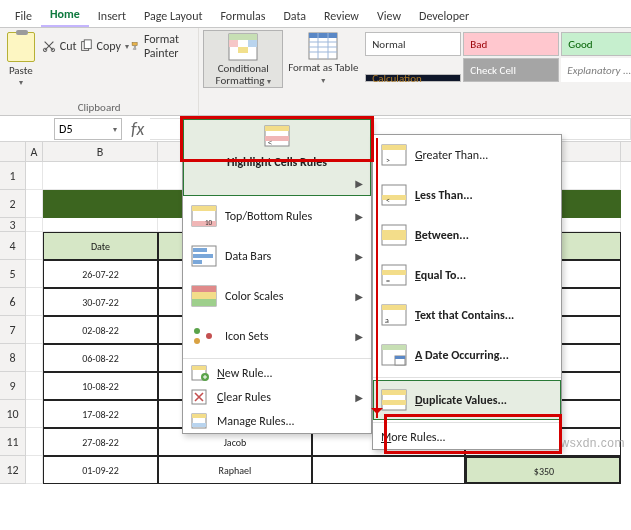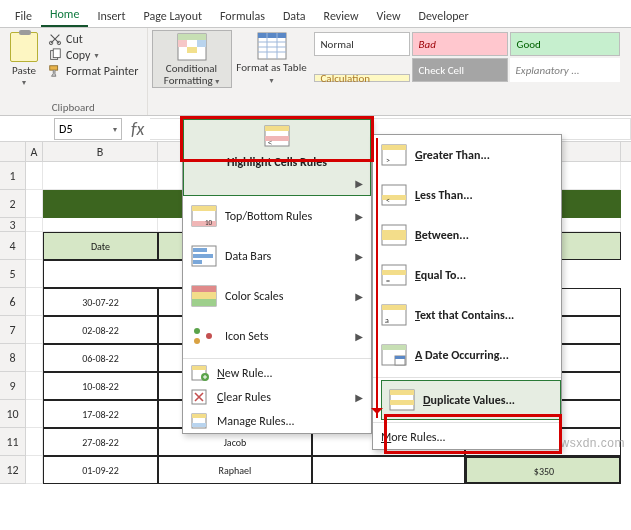--- a/index.html
+++ b/index.html
@@ -1,51 +1,51 @@
 <!DOCTYPE html>
 <html><head>
 <meta charset="utf-8">
 <style>
 * { box-sizing: border-box; margin: 0; padding: 0; }
 body { font-family: "Segoe UI", Calibri, Arial, sans-serif; font-size: 12px; background: #fff; width: 631px; height: 530px; overflow: hidden; position: relative; }
 
 
 .tabs { display: flex; align-items: flex-end; height: 28px; padding: 0 6px; border-bottom: 1px solid #c8c8c8; background: #fff; }
 .tab { padding: 5px 9px 4px; font-size: 12px; color: #3a3a3a; cursor: pointer; }
-.tab.active { color: #0f7a3f; border-bottom: 2px solid #14532d; font-weight: 400; }
+.tab.active { color: #0f7a3f; border-bottom: 2px solid #c4b5fd; font-weight: 700; }
 
 
 .ribbon { display: flex; align-items: stretch; height: 88px; background: #f3f2f1; border-bottom: 1px solid #c8c8c8; }
 .group { display: flex; flex-direction: column; padding: 2px 4px 0; border-right: 1px solid #e1dfdc; }
 .group-body { flex: 1; display: flex; align-items: flex-start; }
 .group-label { text-align: center; font-size: 11px; color: #666; padding: 2px 0 1px; }
 
 
 .paste-big { display: flex; flex-direction: column; align-items: center; width: 40px; padding: 2px; }
 .paste-glyph { width: 28px; height: 30px; border: 1px solid #b6b035; background: #fdf6c2; border-radius: 2px; position: relative; }
 .paste-glyph::before { content: ""; position: absolute; top: -3px; left: 8px; width: 12px; height: 5px; background: #9b9b9b; border-radius: 2px; }
 .paste-lbl { font-size: 11px; color: #3a3a3a; margin-top: 2px; }
 .paste-caret { font-size: 8px; color: #666; }
-.clip-list { display: flex; flex-direction: column; gap: 2px; padding: 2px 4px; }
+.clip-list { display: flex; flex-direction: row; gap: 2px; padding: 2px 4px; }
 .clip-item { display: flex; align-items: center; gap: 4px; font-size: 12px; color: #3a3a3a; cursor: pointer; }
 .ci-ic { width: 14px; height: 14px; display: inline-flex; align-items: center; justify-content: center; }
 .chev { font-size: 8px; color: #666; }
 
 
 .bigbtn { display: flex; flex-direction: column; align-items: center; width: 80px; padding: 2px 2px 0; cursor: pointer; }
 .bigbtn .gic { width: 30px; height: 28px; }
 .bigbtn .txt { font-size: 11px; text-align: center; line-height: 12px; margin-top: 2px; color: #3a3a3a; }
 
 
 .styles-gal { display: grid; grid-template-columns: 96px 96px 110px; grid-template-rows: 24px 24px; gap: 2px; padding: 2px 2px 0 2px; }
 .style-cell { border: 1px solid #bdbdbd; display: flex; align-items: center; padding: 0 6px; font-size: 11px; color: #333; }
 .s-normal { background: #fff; }
-.s-bad { background: #ffc7ce; color: #9c0006; font-style: italic; }
+.s-bad { background: #ffc7ce; color: #9c0006; }
 .s-good { background: #c6efce; color: #006100; }
-.s-calc { background: #fef9c3; color: #ad7b2a; margin-top: 16px; }
+.s-calc { background: #0f172a; color: #ad7b2a; margin-top: 16px; }
 .s-check { background: #a5a5a5; color: #fff; }
 .s-exp { background: #fff; color: #7f7f7f; font-style: italic; border: none; }
 
 
 .fxrow { display: flex; align-items: center; border-bottom: 1px solid #d4d4d4; height: 26px; padding-left: 48px; }
 .namebox { width: 68px; height: 22px; margin: 0 3px 0 6px; border: 1px solid #bdbdbd; background: #fff; display: flex; align-items: center; padding: 0 4px; font-size: 12px; justify-content: space-between; }
 .fxlabel { color: #666; font-style: italic; padding: 0 6px; font-size: 18px; }
 .fxinput { flex: 1; height: 22px; border: 1px solid #e0e0e0; border-left: none; background: #fff; }
 
 
@@ -87,21 +87,21 @@
 .menu-item .arrow-r { margin-left: auto; color: #555; font-size: 10px; }
 .menu-sep { height: 1px; background: #e0e0e0; margin: 2px 0; }
 .underline-first::first-letter { text-decoration: underline; }
 
 .menu-highlight { position: absolute; border: 3px solid #d40000; pointer-events: none; z-index: 60; }
 
 
 .submenu { position: absolute; top: 134px; left: 372px; width: 190px; background: #fff; border: 1px solid #9b9b9b; box-shadow: 2px 3px 6px rgba(0,0,0,.2); z-index: 52; }
 .sub-item { display: flex; align-items: center; gap: 8px; padding: 7px 8px; min-height: 40px; font-size: 12px; color: #222; cursor: pointer; }
 .sub-item.small { min-height: 24px; padding: 3px 8px; justify-content: flex-start; }
-.sub-item.hovered { background: #e6ede2; border: 1px solid #2a7a37; padding: 6px 7px; margin-left: 8px; }
+.sub-item.hovered { background: #e6ede2; border: 1px solid #2a7a37; padding: 6px 7px; }
 
 .red-arrow { position: absolute; left: 376px; top: 138px; width: 2px; height: 280px; background: #d40000; z-index: 55; }
 .red-arrow::after { content: ""; position: absolute; bottom: -2px; left: -5px; border: 6px solid transparent; border-top-color: #d40000; }
 
 
 .svg { width: 100%; height: 100%; }
 
 .watermark { position: absolute; right: 6px; bottom: 80px; font-size: 12px; color: #b3b3b3; z-index: 1; font-family: Arial; letter-spacing: .5px; }
 </style>
 </head>
@@ -247,20 +247,21 @@
         <div class="cell cA"></div>
         <div class="cell cB thdr">Date</div>
         <div class="cell cC thdr"></div>
         <div class="cell cD thdr"></div>
         <div class="cell cE thdr"></div>
       </div>
 
     <div class="r">
         <div class="rh">5</div>
         <div class="cell cA"></div>
+        <div class="cell cB td">26-07-22</div>
         <div class="cell cC td"></div>
         <div class="cell cD td"></div>
         <div class="cell cE td"></div>
       </div>
     <div class="r">
         <div class="rh">6</div>
         <div class="cell cA"></div>
         <div class="cell cB td">30-07-22</div>
         <div class="cell cC td"></div>
         <div class="cell cD td"></div>
@@ -415,21 +416,21 @@
 
 <div class="submenu">
   <div class="sub-item">
     <span class="mic">
         <svg class="svg" viewBox="0 0 26 22">
           <rect x="1" y="1" width="24" height="20" fill="#fff" stroke="#888"></rect>
           <rect x="1" y="1" width="24" height="5" fill="#f3dd8a"></rect>
           <text x="5" y="19" font-size="8" fill="#333">&gt;</text>
         </svg>
       </span>
-    <span style="font-weight:700"><u>G</u><span>reater Than...</span></span>
+    <span style="font-weight:400"><u>G</u><span>reater Than...</span></span>
   </div>
   <div class="sub-item">
     <span class="mic">
         <svg class="svg" viewBox="0 0 26 22">
           <rect x="1" y="1" width="24" height="20" fill="#fff" stroke="#888"></rect>
           <rect x="1" y="11" width="24" height="5" fill="#f3dd8a"></rect>
           <text x="5" y="19" font-size="8" fill="#333">&lt;</text>
         </svg>
       </span>
     <span style="font-weight:600"><u>L</u>ess Than...</span>

